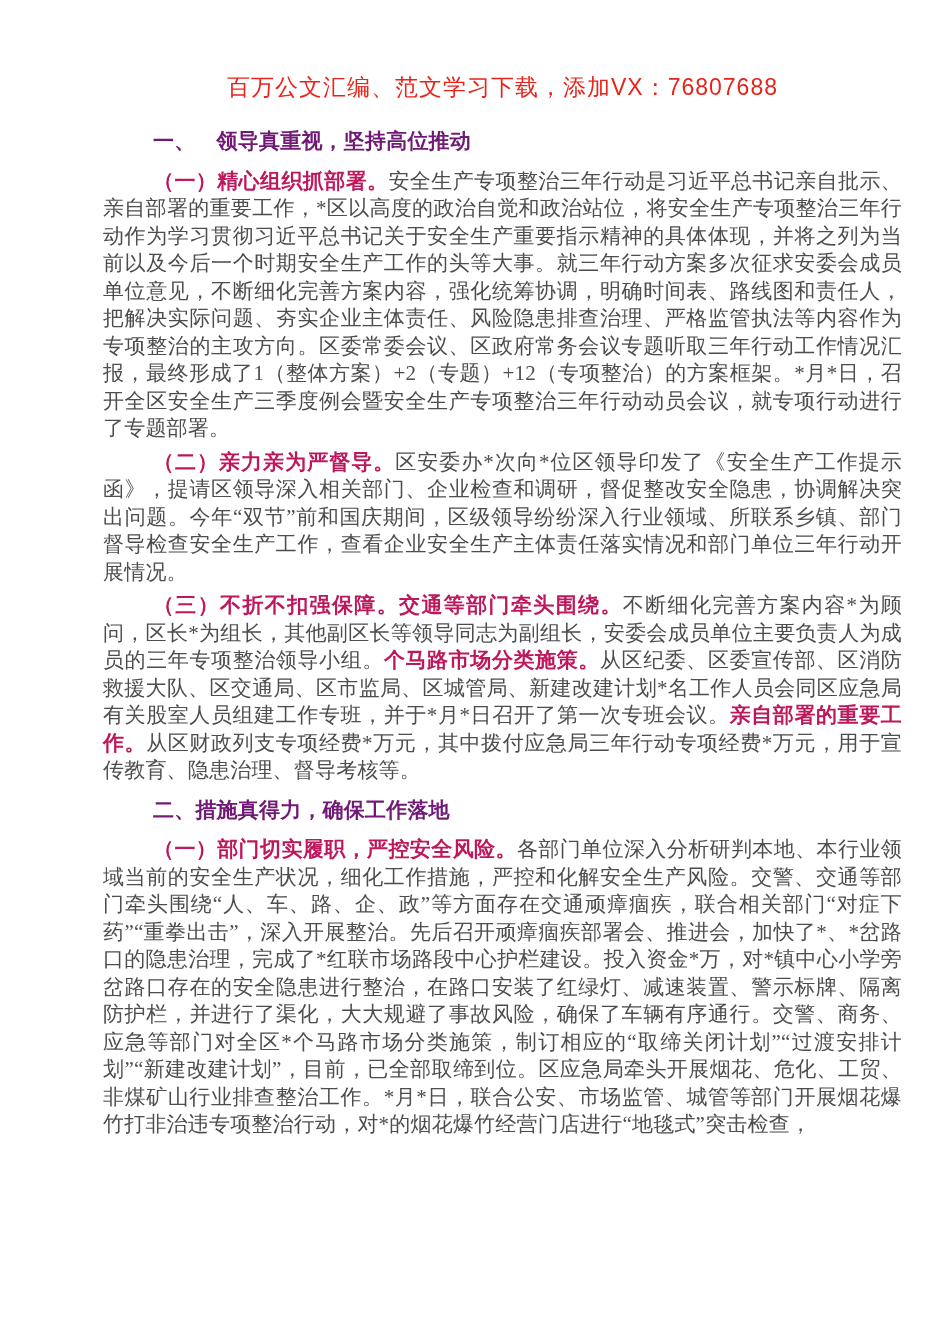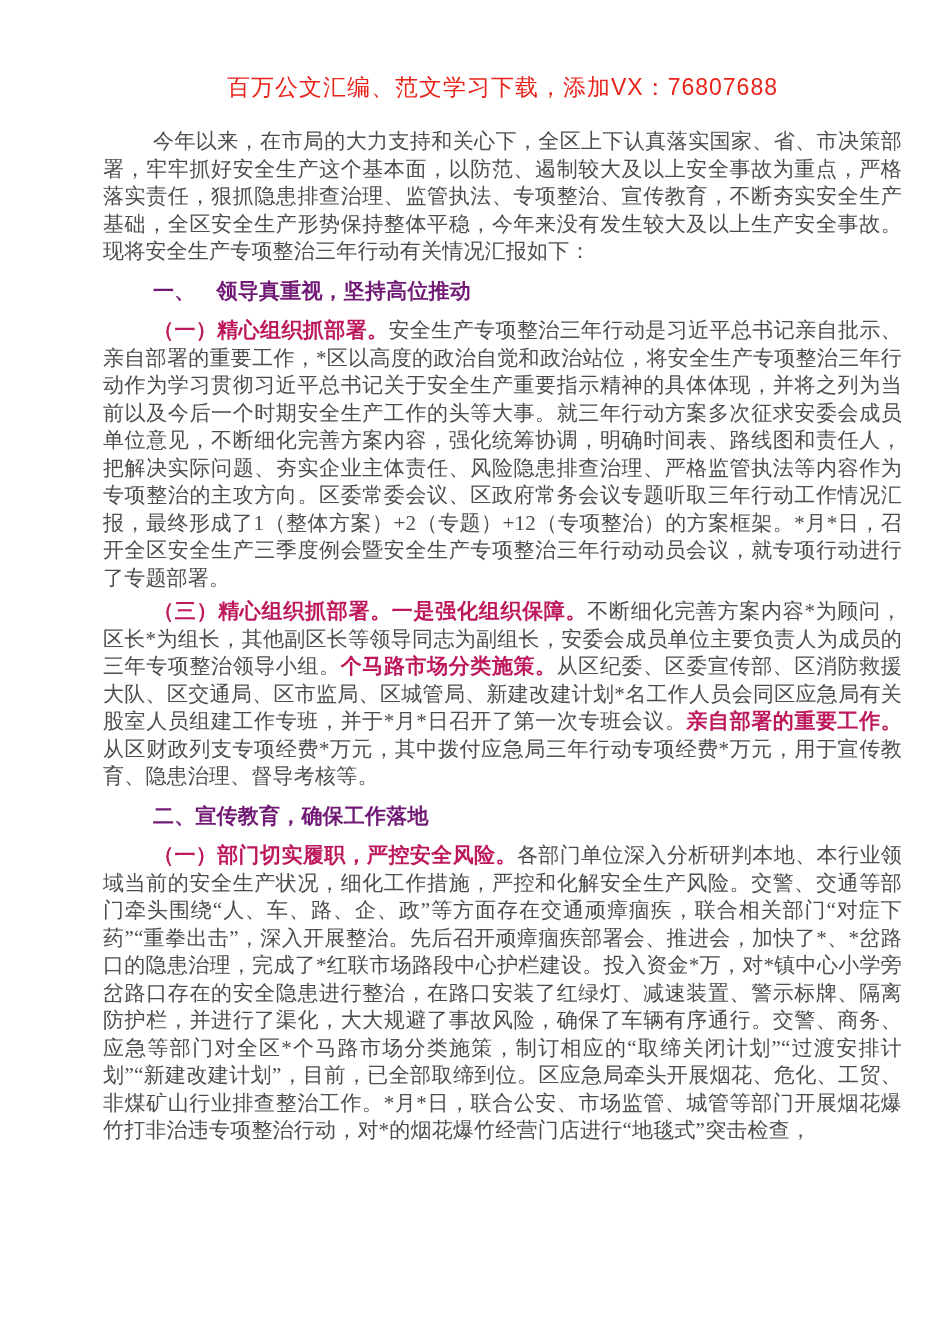--- a/index.html
+++ b/index.html
@@ -43,39 +43,39 @@
 </style>
 </head>
 <body>
 
 <div class="page">
 
   <div class="notice">百万公文汇编、范文学习下载，添加VX：76807688</div>
 
   <div class="doc">
 
-    <p class="body">
-      <span>今年以来，在市局的大力支持和关心下，全区上下认真落实国家、省、市决策部署，牢牢抓好安全生产这个基本面，以防范、遏制较大及以上安全事故为重点，严格落实责任，狠抓隐患排查治理、监管执法、专项整治、宣传教育，不断夯实安全生产基础，全区安全生产形势保持整体平稳，今年来没有发生较大及以上生产安全事故。现将安全生产专项整治三年行动有关情况汇报如下：</span>
-    </p>
 
     <p class="heading">
       <span>一、　领导真重视，坚持高位推动</span>
     </p>
 
     <p class="body">
       <span class="b">（一）精心组织抓部署。</span><span>安全生产专项整治三年行动是习近平总书记亲自批示、亲自部署的重要工作，*区以高度的政治自觉和政治站位，将安全生产专项整治三年行动作为学习贯彻习近平总书记关于安全生产重要指示精神的具体体现，并将之列为当前以及今后一个时期安全生产工作的头等大事。就三年行动方案多次征求安委会成员单位意见，不断细化完善方案内容，强化统筹协调，明确时间表、路线图和责任人，把解决实际问题、夯实企业主体责任、风险隐患排查治理、严格监管执法等内容作为专项整治的主攻方向。区委常委会议、区政府常务会议专题听取三年行动工作情况汇报，最终形成了1（整体方案）+2（专题）+12（专项整治）的方案框架。*月*日，召开全区安全生产三季度例会暨安全生产专项整治三年行动动员会议，就专项行动进行了专题部署。</span>
     </p>
 
+    <p class="body">
+      <span class="b">（二）亲力亲为严督导。</span><span>区安委办*次向*位区领导印发了《安全生产工作提示函》，提请区领导深入相关部门、企业检查和调研，督促整改安全隐患，协调解决突出问题。今年“双节”前和国庆期间，区级领导纷纷深入行业领域、所联系乡镇、部门督导检查安全生产工作，查看企业安全生产主体责任落实情况和部门单位三年行动开展情况。</span>
+    </p>
 
     <p class="body">
-      <span class="b">（三）精心组织抓部署。一是强化组织保障。</span><span>不断细化完善方案内容*为顾问，区长*为组长，其他副区长等领导同志为副组长，安委会成员单位主要负责人为成员的三年专项整治领导小组。</span><span class="b">个马路市场分类施策。</span><span>从区纪委、区委宣传部、区消防救援大队、区交通局、区市监局、区城管局、新建改建计划*名工作人员会同区应急局有关股室人员组建工作专班，并于*月*日召开了第一次专班会议。</span><span class="b">亲自部署的重要工作。</span><span>从区财政列支专项经费*万元，其中拨付应急局三年行动专项经费*万元，用于宣传教育、隐患治理、督导考核等。</span>
+      <span class="b">（三）不折不扣强保障。交通等部门牵头围绕。</span><span>不断细化完善方案内容*为顾问，区长*为组长，其他副区长等领导同志为副组长，安委会成员单位主要负责人为成员的三年专项整治领导小组。</span><span class="b">个马路市场分类施策。</span><span>从区纪委、区委宣传部、区消防救援大队、区交通局、区市监局、区城管局、新建改建计划*名工作人员会同区应急局有关股室人员组建工作专班，并于*月*日召开了第一次专班会议。</span><span class="b">亲自部署的重要工作。</span><span>从区财政列支专项经费*万元，其中拨付应急局三年行动专项经费*万元，用于宣传教育、隐患治理、督导考核等。</span>
     </p>
 
     <p class="heading">
-      <span>二、宣传教育，确保工作落地</span>
+      <span>二、措施真得力，确保工作落地</span>
     </p>
 
     <p class="body">
       <span class="b">（一）部门切实履职，严控安全风险。</span><span>各部门单位深入分析研判本地、本行业领域当前的安全生产状况，细化工作措施，严控和化解安全生产风险。交警、交通等部门牵头围绕“人、车、路、企、政”等方面存在交通顽瘴痼疾，联合相关部门“对症下药”“重拳出击”，深入开展整治。先后召开顽瘴痼疾部署会、推进会，加快了*、*岔路口的隐患治理，完成了*红联市场路段中心护栏建设。投入资金*万，对*镇中心小学旁岔路口存在的安全隐患进行整治，在路口安装了红绿灯、减速装置、警示标牌、隔离防护栏，并进行了渠化，大大规避了事故风险，确保了车辆有序通行。交警、商务、应急等部门对全区*个马路市场分类施策，制订相应的“取缔关闭计划”“过渡安排计划”“新建改建计划”，目前，已全部取缔到位。区应急局牵头开展烟花、危化、工贸、非煤矿山行业排查整治工作。*月*日，联合公安、市场监管、城管等部门开展烟花爆竹打非治违专项整治行动，对*的烟花爆竹经营门店进行“地毯式”突击检查，</span>
     </p>
 
   </div>
 </div>
 
 </body></html>

